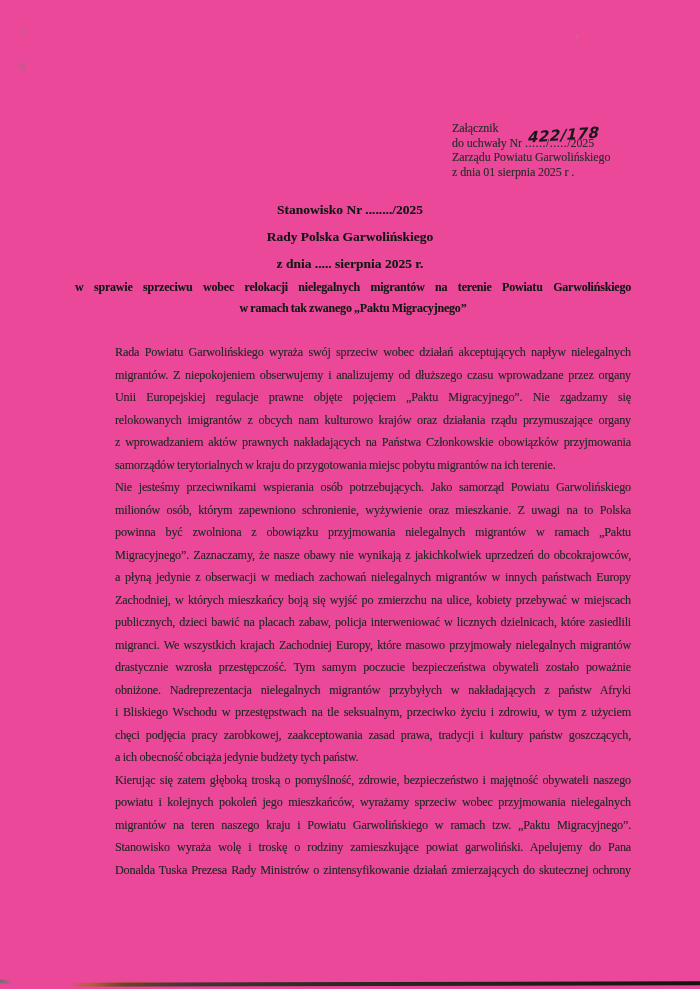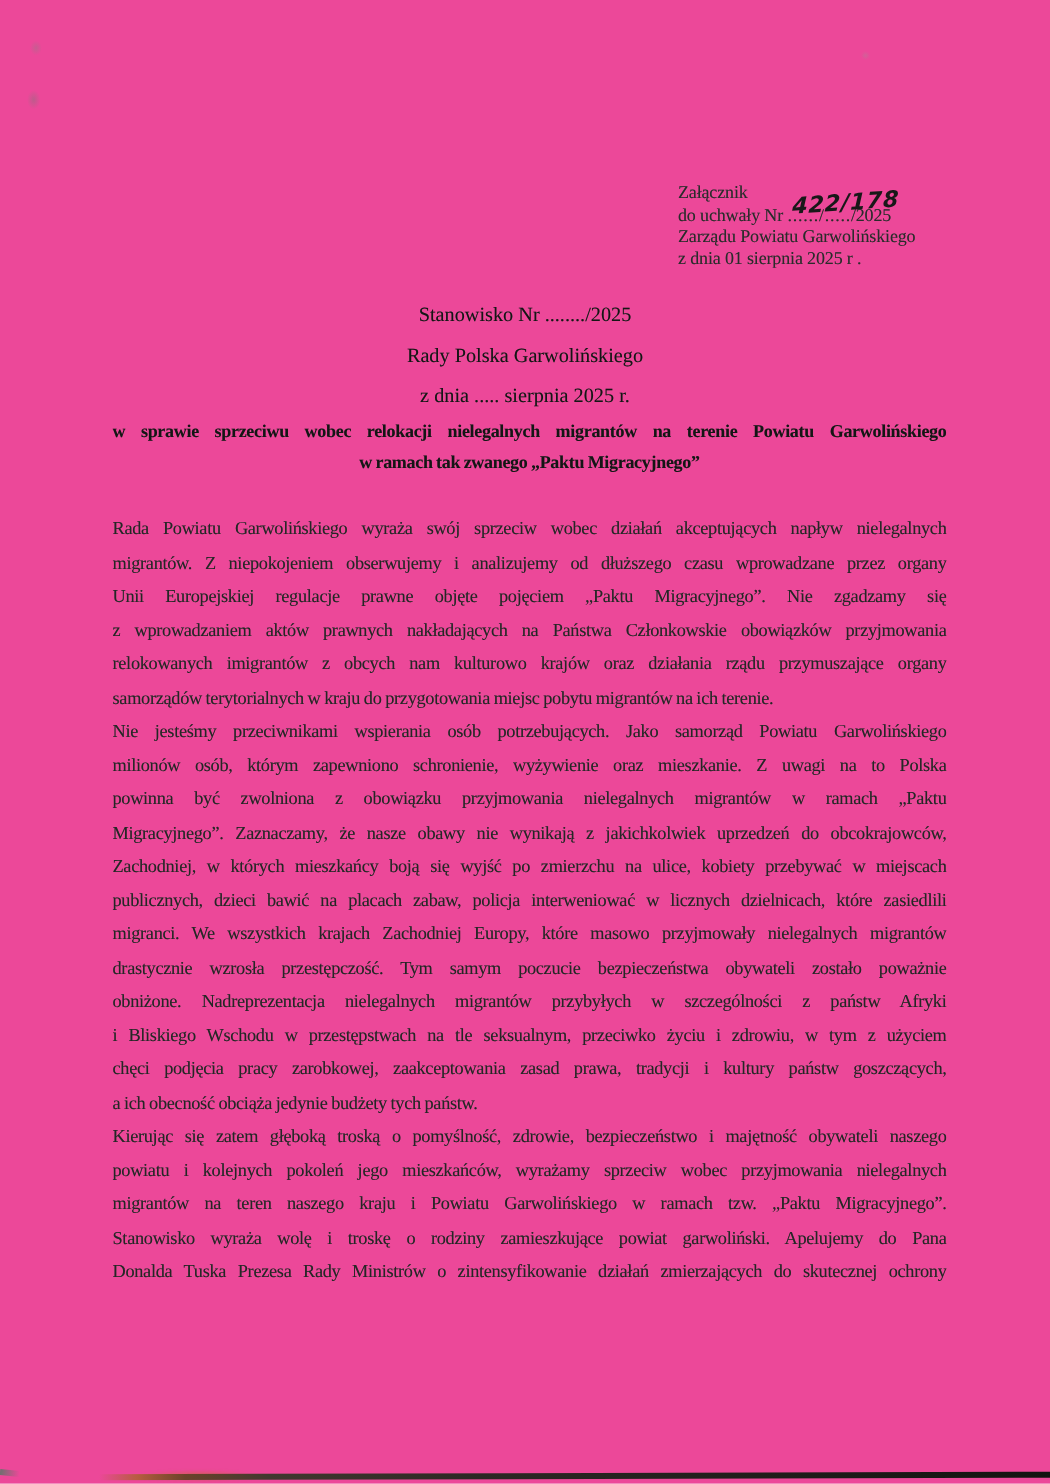--- a/index.html
+++ b/index.html
@@ -29,39 +29,39 @@
     font-size:15px; letter-spacing:0.5px;
     color:#181818;
     transform:rotate(-4deg) skewX(-6deg);
     text-shadow:none;
   }
 
   
   .title-block {
     position:absolute; left:0; top:196px; width:700px;
     text-align:center;
-    font-weight:normal; font-size:13.5px; color:#151515;
+    font-weight:bold; font-size:13.5px; color:#151515;
   }
   .title-line { line-height:27px; }
 
   
   .subject {
     position:absolute; left:75px; top:277px; width:556px;
     font-weight:bold; font-size:12px; color:#151515;
     letter-spacing:-0.2px; word-spacing:-0.5px;
   }
   .subject-line { line-height:21px; height:21px; overflow:hidden;text-align:center; }
 
   
   .doc-body {
     position:absolute; left:75px; top:341px; width:556px;
     font-size:12.2px; letter-spacing:-0.2px; word-spacing:-0.4px;
     color:#262626;
   }
-  .body-line { line-height:22.5px; height:22.5px; overflow:hidden; text-align:left; }
+  .body-line { line-height:22.5px; height:22.5px; overflow:hidden; text-align:left;margin-left:40px; }
   .just { text-align:justify; text-align-last:justify;font-family:Liberation Serif, serif; }
 
   
   .speck { position:absolute; border-radius:50%; }
   .speck-a { left:20px; top:27px; width:8px; height:10px;
     background:radial-gradient(ellipse at center, rgba(130,130,130,0.35), rgba(130,130,130,0) 70%); }
   .speck-b { left:18px; top:60px; width:9px; height:13px;
     background:radial-gradient(ellipse at center, rgba(120,120,120,0.40), rgba(120,120,120,0) 70%); }
   .speck-c { left:574px; top:34px; width:6px; height:6px;
     background:radial-gradient(circle at center, rgba(150,150,150,0.30), rgba(150,150,150,0) 70%); }
@@ -117,32 +117,33 @@
 
   <div class="subject">
     <div class="subject-line just">w sprawie sprzeciwu wobec relokacji nielegalnych migrantów na terenie Powiatu Garwolińskiego</div>
     <div class="subject-line">w ramach tak zwanego „Paktu Migracyjnego”</div>
   </div>
 
   <div class="doc-body" id="doc-body">
       <div class="body-line just">Rada Powiatu Garwolińskiego wyraża swój sprzeciw wobec działań akceptujących napływ nielegalnych</div>
       <div class="body-line just">migrantów. Z niepokojeniem obserwujemy i analizujemy od dłuższego czasu wprowadzane przez organy</div>
       <div class="body-line just">Unii Europejskiej regulacje prawne objęte pojęciem „Paktu Migracyjnego”. Nie zgadzamy się</div>
+      <div class="body-line just">relokowanych imigrantów z obcych nam kulturowo krajów oraz działania rządu przymuszające organy</div>
       <div class="body-line just">z wprowadzaniem aktów prawnych nakładających na Państwa Członkowskie obowiązków przyjmowania</div>
-      <div class="body-line just">relokowanych imigrantów z obcych nam kulturowo krajów oraz działania rządu przymuszające organy</div>
       <div class="body-line">samorządów terytorialnych w kraju do przygotowania miejsc pobytu migrantów na ich terenie.</div>
       <div class="body-line just">Nie jesteśmy przeciwnikami wspierania osób potrzebujących. Jako samorząd Powiatu Garwolińskiego</div>
       <div class="body-line just">milionów osób, którym zapewniono schronienie, wyżywienie oraz mieszkanie. Z uwagi na to Polska</div>
       <div class="body-line just">powinna być zwolniona z obowiązku przyjmowania nielegalnych migrantów w ramach „Paktu</div>
       <div class="body-line just">Migracyjnego”. Zaznaczamy, że nasze obawy nie wynikają z jakichkolwiek uprzedzeń do obcokrajowców,</div>
+      <div class="body-line just">a płyną jedynie z obserwacji w mediach zachowań nielegalnych migrantów w innych państwach Europy</div>
       <div class="body-line just">Zachodniej, w których mieszkańcy boją się wyjść po zmierzchu na ulice, kobiety przebywać w miejscach</div>
       <div class="body-line just">publicznych, dzieci bawić na placach zabaw, policja interweniować w licznych dzielnicach, które zasiedlili</div>
       <div class="body-line just">migranci. We wszystkich krajach Zachodniej Europy, które masowo przyjmowały nielegalnych migrantów</div>
       <div class="body-line just">drastycznie wzrosła przestępczość. Tym samym poczucie bezpieczeństwa obywateli zostało poważnie</div>
-      <div class="body-line just">obniżone. Nadreprezentacja nielegalnych migrantów przybyłych w szczególności z państw Afryki</div>
+      <div class="body-line just">obniżone. Nadreprezentacja nielegalnych migrantów przybyłych w nakładających z państw Afryki</div>
       <div class="body-line just">i Bliskiego Wschodu w przestępstwach na tle seksualnym, przeciwko życiu i zdrowiu, w tym z użyciem</div>
       <div class="body-line just">chęci podjęcia pracy zarobkowej, zaakceptowania zasad prawa, tradycji i kultury państw goszczących,</div>
       <div class="body-line">a ich obecność obciąża jedynie budżety tych państw.</div>
       <div class="body-line just">Kierując się zatem głęboką troską o pomyślność, zdrowie, bezpieczeństwo i majętność obywateli naszego</div>
       <div class="body-line just">powiatu i kolejnych pokoleń jego mieszkańców, wyrażamy sprzeciw wobec przyjmowania nielegalnych</div>
       <div class="body-line just">migrantów na teren naszego kraju i Powiatu Garwolińskiego w ramach tzw. „Paktu Migracyjnego”.</div>
       <div class="body-line just">Stanowisko wyraża wolę i troskę o rodziny zamieszkujące powiat garwoliński. Apelujemy do Pana</div>
       <div class="body-line just">Donalda Tuska Prezesa Rady Ministrów o zintensyfikowanie działań zmierzających do skutecznej ochrony</div>
     </div>
 

